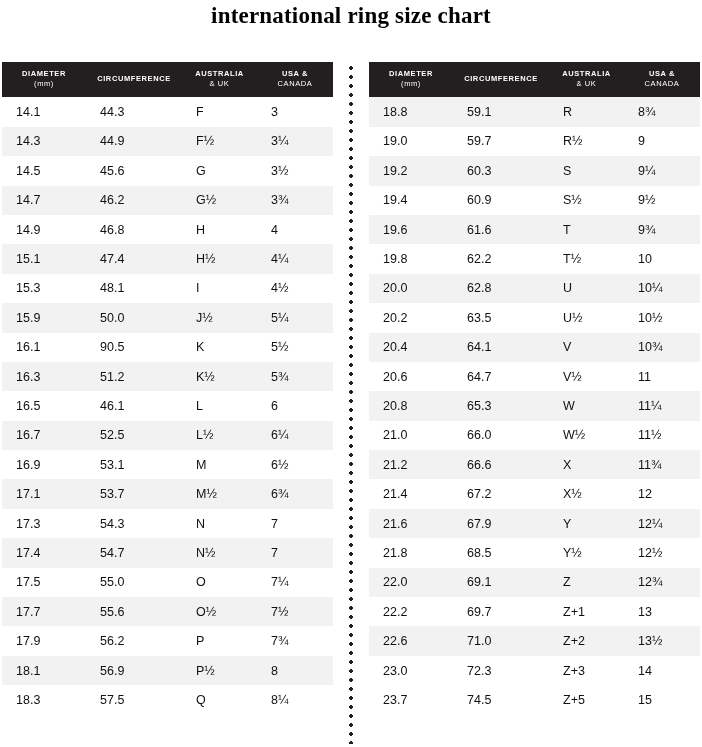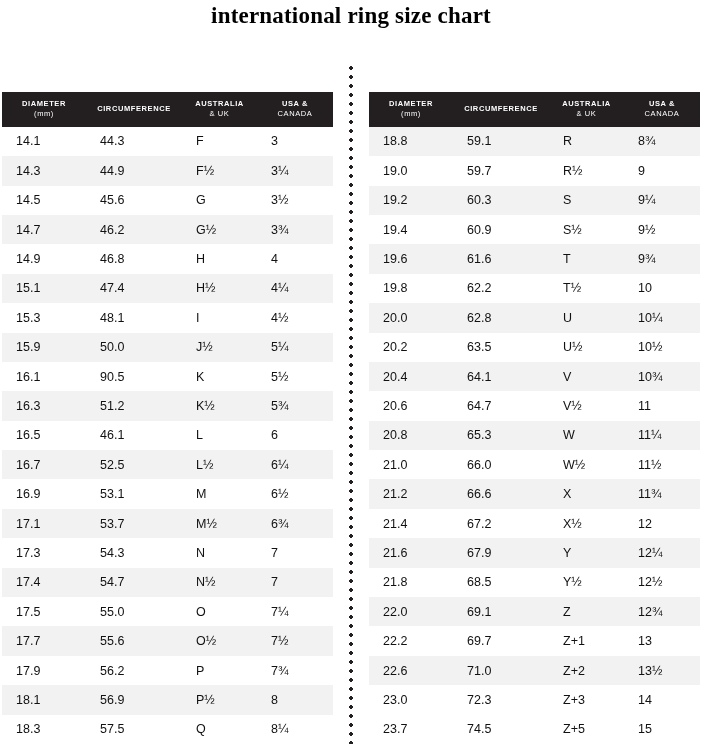--- a/index.html
+++ b/index.html
@@ -27,21 +27,21 @@
     font-size: 23px;
     line-height: 28px;
     letter-spacing: 0.2px;
     padding-top: 2px;
     padding-bottom: 3px;
     color: #000000;
   }
   .tables {
     display: flex;
     flex-direction: row;
-    align-items: flex-end;
+    align-items: center;
     justify-content: space-between;
     padding: 0 2px;
   }
   .table-block {
     width: 331px;
   }
   table.ring {
     border-collapse: collapse;
     width: 331px;
     table-layout: fixed;

